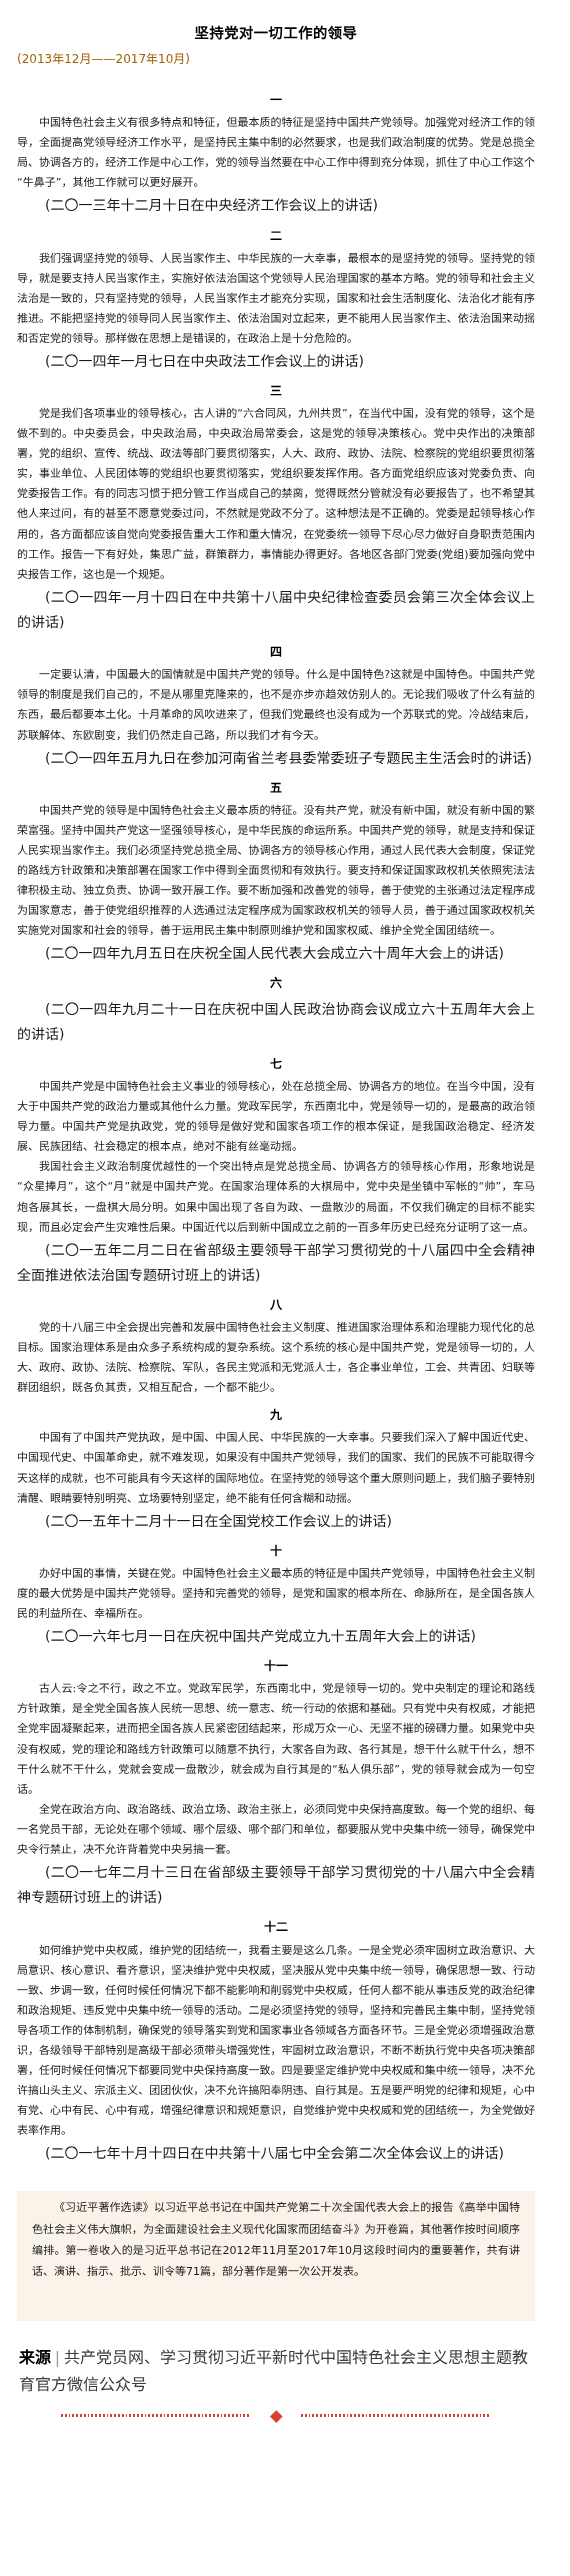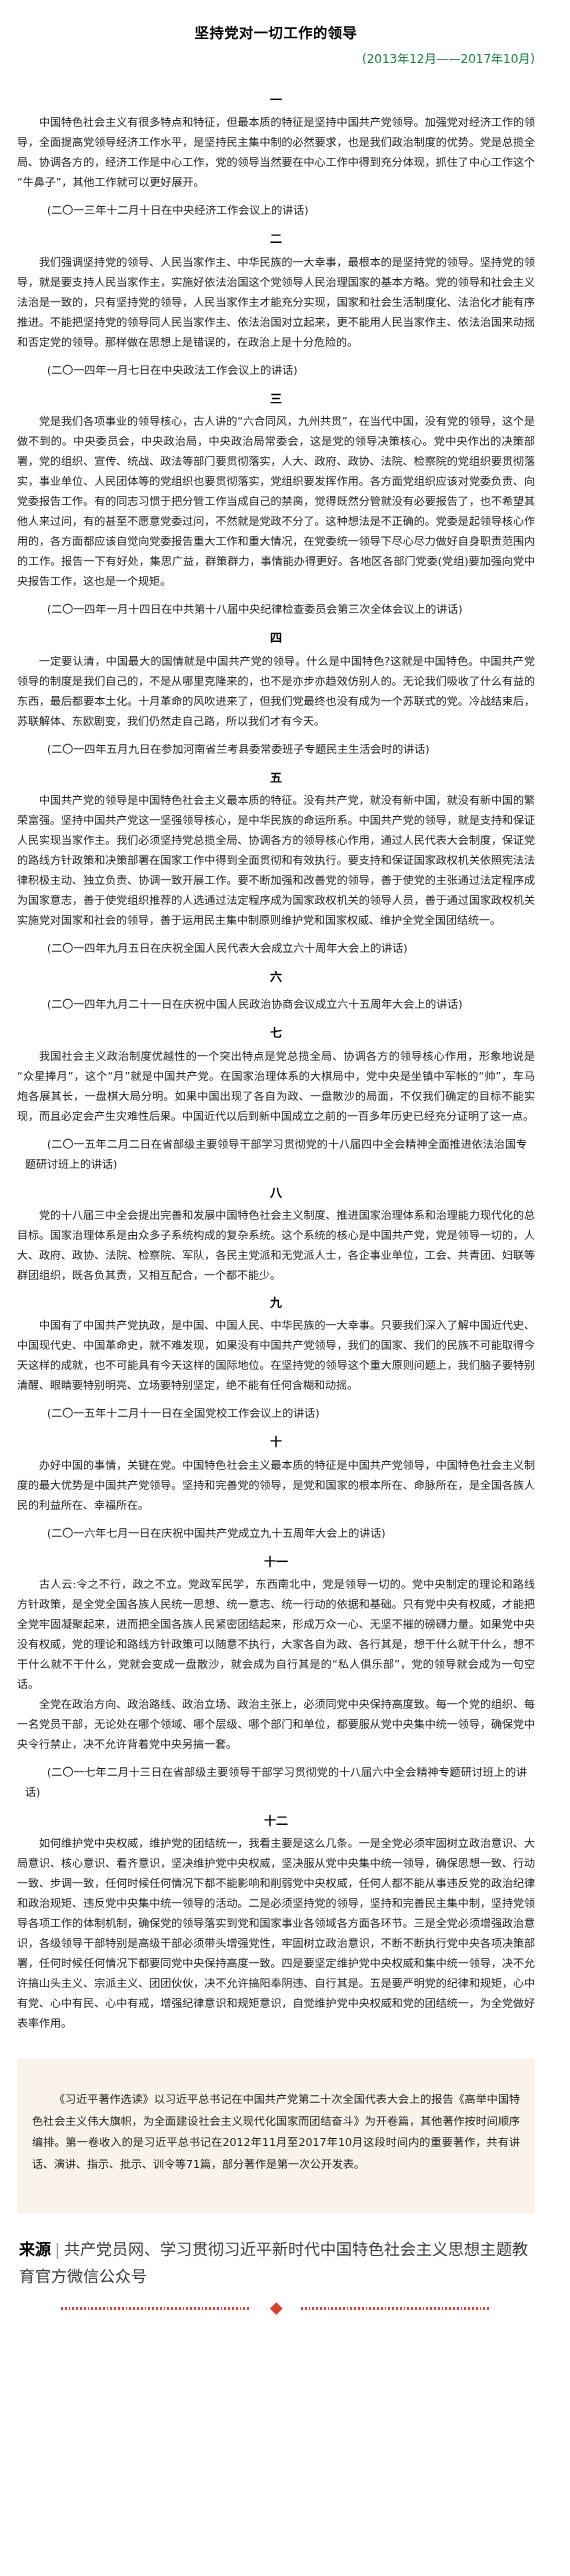--- a/index.html
+++ b/index.html
@@ -21,23 +21,23 @@
   .doc-title {
     text-align: center;
     font-size: 14.3px;
     font-weight: bold;
     letter-spacing: 0.5px;
     color: #000;
     margin: 9.5px 0 0 0;
     line-height: 1.5;
   }
   .doc-date {
-    text-align: right;
+    text-align: left;
     font-size: 12px;
-    color: #15803d;
+    color: #a16207;
     margin: 5.7px 0 0 0;
     line-height: 1.6;
   }
   .sections {
     margin-top: 21px;
   }
   .section {
     margin: 0;
   }
   .sec-num {
@@ -52,33 +52,33 @@
     font-size: 11px;
     line-height: 1.82;
     color: #1a1a1a;
     text-align: justify;
     text-justify: inter-ideograph;
     text-indent: 2em;
     margin: 0;
     word-break: break-all;
   }
   .attrib {
-    font-size: 11px;
+    font-size: 14px;
     line-height: 1.82;
     color: #1a1a1a;
     text-align: justify;
     text-justify: inter-ideograph;
     text-indent: 2em;
-    margin: 8px;
+    margin: 0;
     word-break: break-all;
   }
   .note-box {
     margin: 25px 0 0 0;
     background: #faf3ea;
-    padding: 30px 15px 38px 15px;
+    padding: 6px 15px 38px 15px;
     box-sizing: border-box;
   }
   .note-text {
     font-size: 11px;
     line-height: 1.95;
     color: #1a1a1a;
     text-align: justify;
     text-justify: inter-ideograph;
     text-indent: 2em;
     margin: 0;
@@ -160,20 +160,21 @@
       <p class="attrib">(二〇一四年九月五日在庆祝全国人民代表大会成立六十周年大会上的讲话)</p>
     </div>
 
     <div class="section">
       <div class="sec-num">六</div>
       <p class="attrib">(二〇一四年九月二十一日在庆祝中国人民政治协商会议成立六十五周年大会上的讲话)</p>
     </div>
 
     <div class="section">
       <div class="sec-num">七</div>
+      <p class="para">中国共产党是中国特色社会主义事业的领导核心，处在总揽全局、协调各方的地位。在当今中国，没有大于中国共产党的政治力量或其他什么力量。党政军民学，东西南北中，党是领导一切的，是最高的政治领导力量。中国共产党是执政党，党的领导是做好党和国家各项工作的根本保证，是我国政治稳定、经济发展、民族团结、社会稳定的根本点，绝对不能有丝毫动摇。</p>
       <p class="para">我国社会主义政治制度优越性的一个突出特点是党总揽全局、协调各方的领导核心作用，形象地说是“众星捧月”，这个“月”就是中国共产党。在国家治理体系的大棋局中，党中央是坐镇中军帐的“帅”，车马炮各展其长，一盘棋大局分明。如果中国出现了各自为政、一盘散沙的局面，不仅我们确定的目标不能实现，而且必定会产生灾难性后果。中国近代以后到新中国成立之前的一百多年历史已经充分证明了这一点。</p>
       <p class="attrib">(二〇一五年二月二日在省部级主要领导干部学习贯彻党的十八届四中全会精神全面推进依法治国专题研讨班上的讲话)</p>
     </div>
 
     <div class="section">
       <div class="sec-num">八</div>
       <p class="para">党的十八届三中全会提出完善和发展中国特色社会主义制度、推进国家治理体系和治理能力现代化的总目标。国家治理体系是由众多子系统构成的复杂系统。这个系统的核心是中国共产党，党是领导一切的，人大、政府、政协、法院、检察院、军队，各民主党派和无党派人士，各企事业单位，工会、共青团、妇联等群团组织，既各负其责，又相互配合，一个都不能少。</p>
     </div>
 
     <div class="section">
@@ -191,20 +192,21 @@
     <div class="section">
       <div class="sec-num">十一</div>
       <p class="para">古人云:令之不行，政之不立。党政军民学，东西南北中，党是领导一切的。党中央制定的理论和路线方针政策，是全党全国各族人民统一思想、统一意志、统一行动的依据和基础。只有党中央有权威，才能把全党牢固凝聚起来，进而把全国各族人民紧密团结起来，形成万众一心、无坚不摧的磅礴力量。如果党中央没有权威，党的理论和路线方针政策可以随意不执行，大家各自为政、各行其是，想干什么就干什么，想不干什么就不干什么，党就会变成一盘散沙，就会成为自行其是的“私人俱乐部”，党的领导就会成为一句空话。</p>
       <p class="para">全党在政治方向、政治路线、政治立场、政治主张上，必须同党中央保持高度致。每一个党的组织、每一名党员干部，无论处在哪个领域、哪个层级、哪个部门和单位，都要服从党中央集中统一领导，确保党中央令行禁止，决不允许背着党中央另搞一套。</p>
       <p class="attrib">(二〇一七年二月十三日在省部级主要领导干部学习贯彻党的十八届六中全会精神专题研讨班上的讲话)</p>
     </div>
 
     <div class="section">
       <div class="sec-num">十二</div>
       <p class="para">如何维护党中央权威，维护党的团结统一，我看主要是这么几条。一是全党必须牢固树立政治意识、大局意识、核心意识、看齐意识，坚决维护党中央权威，坚决服从党中央集中统一领导，确保思想一致、行动一致、步调一致，任何时候任何情况下都不能影响和削弱党中央权威，任何人都不能从事违反党的政治纪律和政治规矩、违反党中央集中统一领导的活动。二是必须坚持党的领导，坚持和完善民主集中制，坚持党领导各项工作的体制机制，确保党的领导落实到党和国家事业各领域各方面各环节。三是全党必须增强政治意识，各级领导干部特别是高级干部必须带头增强党性，牢固树立政治意识，不断不断执行党中央各项决策部署，任何时候任何情况下都要同党中央保持高度一致。四是要坚定维护党中央权威和集中统一领导，决不允许搞山头主义、宗派主义、团团伙伙，决不允许搞阳奉阴违、自行其是。五是要严明党的纪律和规矩，心中有党、心中有民、心中有戒，增强纪律意识和规矩意识，自觉维护党中央权威和党的团结统一，为全党做好表率作用。</p>
+      <p class="attrib">(二〇一七年十月十四日在中共第十八届七中全会第二次全体会议上的讲话)</p>
     </div>
 
   </div>
 
   <div class="note-box">
     <p class="note-text">《习近平著作选读》以习近平总书记在中国共产党第二十次全国代表大会上的报告《高举中国特色社会主义伟大旗帜，为全面建设社会主义现代化国家而团结奋斗》为开卷篇，其他著作按时间顺序编排。第一卷收入的是习近平总书记在2012年11月至2017年10月这段时间内的重要著作，共有讲话、演讲、指示、批示、训令等71篇，部分著作是第一次公开发表。</p>
   </div>
 
   <div class="source-line">
     <span class="source-label">来源</span><span class="source-sep">|</span><span>共产党员网、学习贯彻习近平新时代中国特色社会主义思想主题教育官方微信公众号</span>

